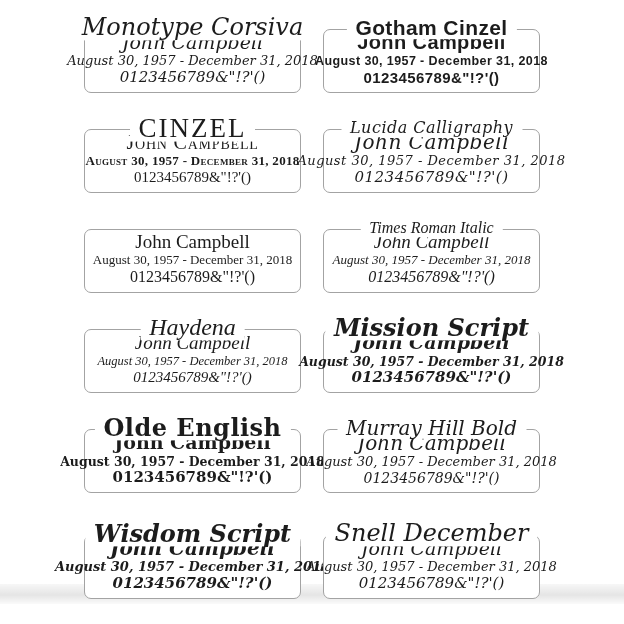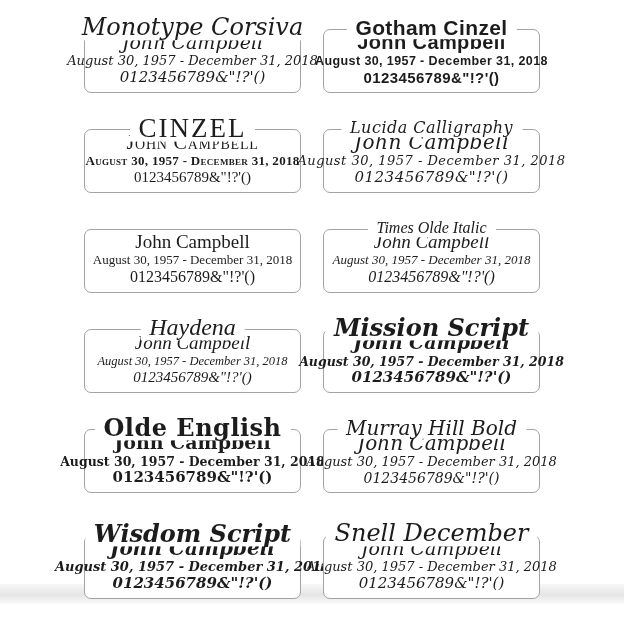--- a/index.html
+++ b/index.html
@@ -148,21 +148,21 @@
 
   <div class="card f-times">
     <div class="card-body">
       <div class="ln ln-person">John Campbell</div>
       <div class="ln ln-dates">August 30, 1957 - December 31, 2018</div>
       <div class="ln ln-glyphs">0123456789&amp;"!?'()</div>
     </div>
   </div>
 
   <div class="card f-timesital">
-    <span class="card-title">Times Olde Italic</span>
+    <span class="card-title">Times Roman Italic</span>
     <div class="card-body">
       <div class="ln ln-person">John Campbell</div>
       <div class="ln ln-dates">August 30, 1957 - December 31, 2018</div>
       <div class="ln ln-glyphs">0123456789&amp;"!?'()</div>
     </div>
   </div>
 
   <div class="card f-haydena">
     <span class="card-title">Haydena</span>
     <div class="card-body">

